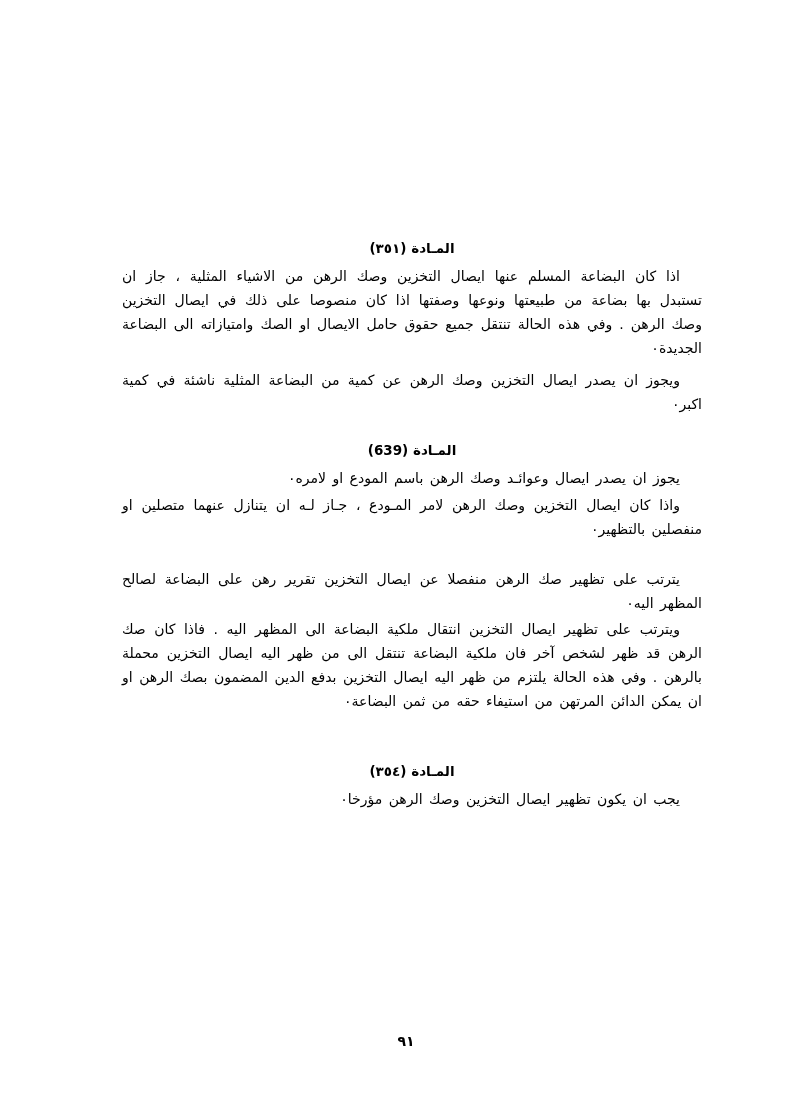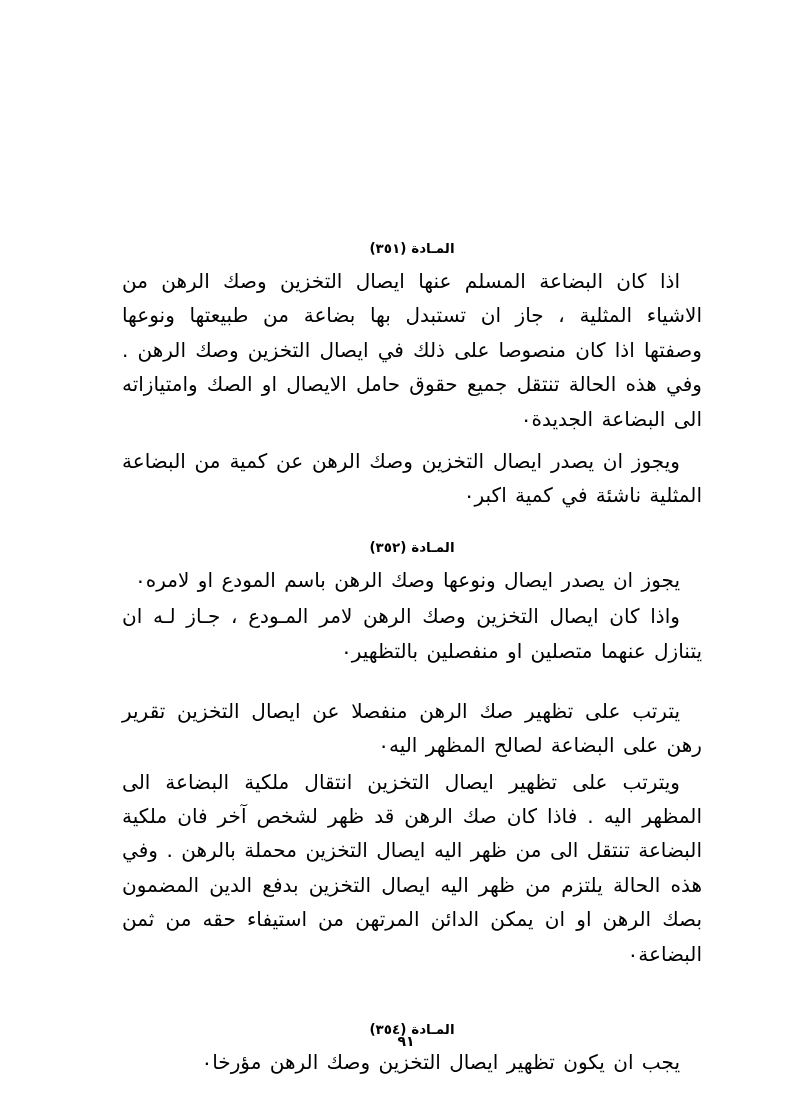--- a/index.html
+++ b/index.html
@@ -36,21 +36,21 @@
     font-size: 13.5px;
     font-weight: bold;
     letter-spacing: 1.2px;
     margin: 0 0 8px 0;
     direction: rtl;
   }
   .para {
     direction: rtl;
     text-align: justify;
     text-align-last: right;
-    font-size: 20px;
+    font-size: 14px;
     line-height: 1.72;
     letter-spacing: 0.6px;
     word-spacing: 2px;
     margin: 0 0 2px 0;
   }
   .para.indent {
     text-indent: 22px;
   }
   .gap-sm { height: 6px; }
   .gap-lg { height: 24px; }
@@ -72,22 +72,22 @@
   <div class="content">
 
     <div class="article">
       <div class="article-heading">المـادة (٣٥١)</div>
       <p class="para indent">اذا كان البضاعة المسلم عنها ايصال التخزين وصك الرهن من الاشياء المثلية ، جاز ان تستبدل بها بضاعة من طبيعتها ونوعها وصفتها اذا كان منصوصا على ذلك في ايصال التخزين وصك الرهن . وفي هذه الحالة تنتقل جميع حقوق حامل الايصال او الصك وامتيازاته الى البضاعة الجديدة٠</p>
       <div class="gap-sm"></div>
       <p class="para indent">ويجوز ان يصدر ايصال التخزين وصك الرهن عن كمية من البضاعة المثلية ناشئة في كمية اكبر٠</p>
     </div>
 
     <div class="article">
-      <div class="article-heading">المـادة (٣٥٢)</div>
-      <p class="para indent">يجوز ان يصدر ايصال ونوعها وصك الرهن باسم المودع او لامره٠</p>
+      <div class="article-heading">المـادة (639)</div>
+      <p class="para indent">يجوز ان يصدر ايصال وعوائـد وصك الرهن باسم المودع او لامره٠</p>
       <p class="para indent">واذا كان ايصال التخزين وصك الرهن لامر المـودع ، جـاز لـه ان يتنازل عنهما متصلين او منفصلين بالتظهير٠</p>
     </div>
 
     <div class="article">
       <p class="para indent">يترتب على تظهير صك الرهن منفصلا عن ايصال التخزين تقرير رهن على البضاعة لصالح المظهر اليه٠</p>
       <p class="para indent">ويترتب على تظهير ايصال التخزين انتقال ملكية البضاعة الى المظهر اليه . فاذا كان صك الرهن قد ظهر لشخص آخر فان ملكية البضاعة تنتقل الى من ظهر اليه ايصال التخزين محملة بالرهن . وفي هذه الحالة يلتزم من ظهر اليه ايصال التخزين بدفع الدين المضمون بصك الرهن او ان يمكن الدائن المرتهن من استيفاء حقه من ثمن البضاعة٠</p>
     </div>
 
     <div class="gap-lg"></div>
 

